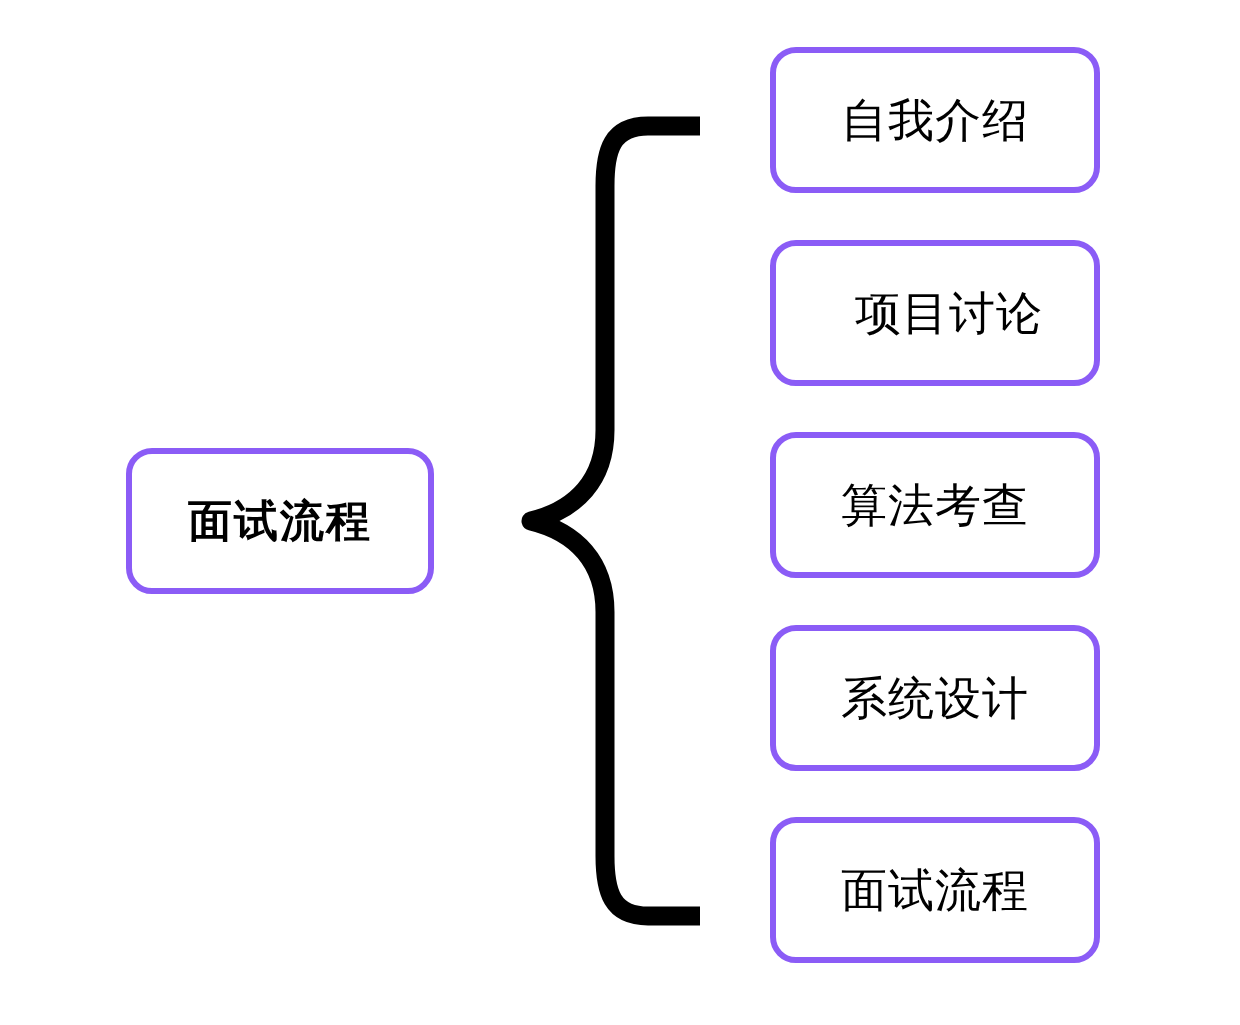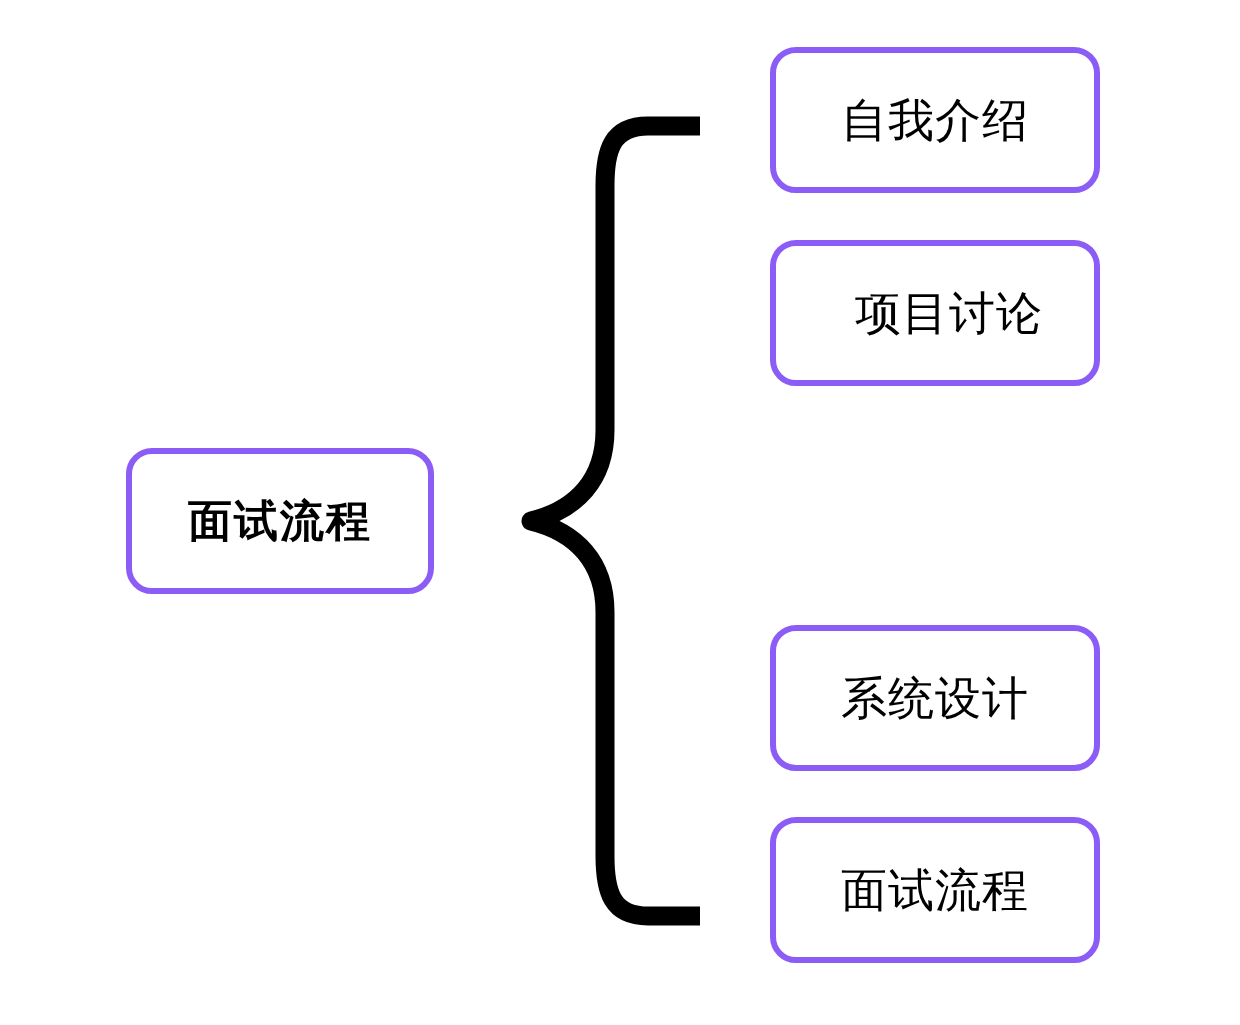--- a/index.html
+++ b/index.html
@@ -93,20 +93,23 @@
   </svg>
 
   <div class="node child-node" id="child-0">
     <span class="node-label">自我介绍</span>
   </div>
 
   <div class="node child-node" id="child-1">
     <span class="node-label">项目讨论</span>
   </div>
 
+  <div class="node child-node" id="child-2">
+    <span class="node-label">算法考查</span>
+  </div>
 
   <div class="node child-node" id="child-3">
     <span class="node-label">系统设计</span>
   </div>
 
   <div class="node child-node" id="child-4">
     <span class="node-label">面试流程</span>
   </div>
 
 </div>

